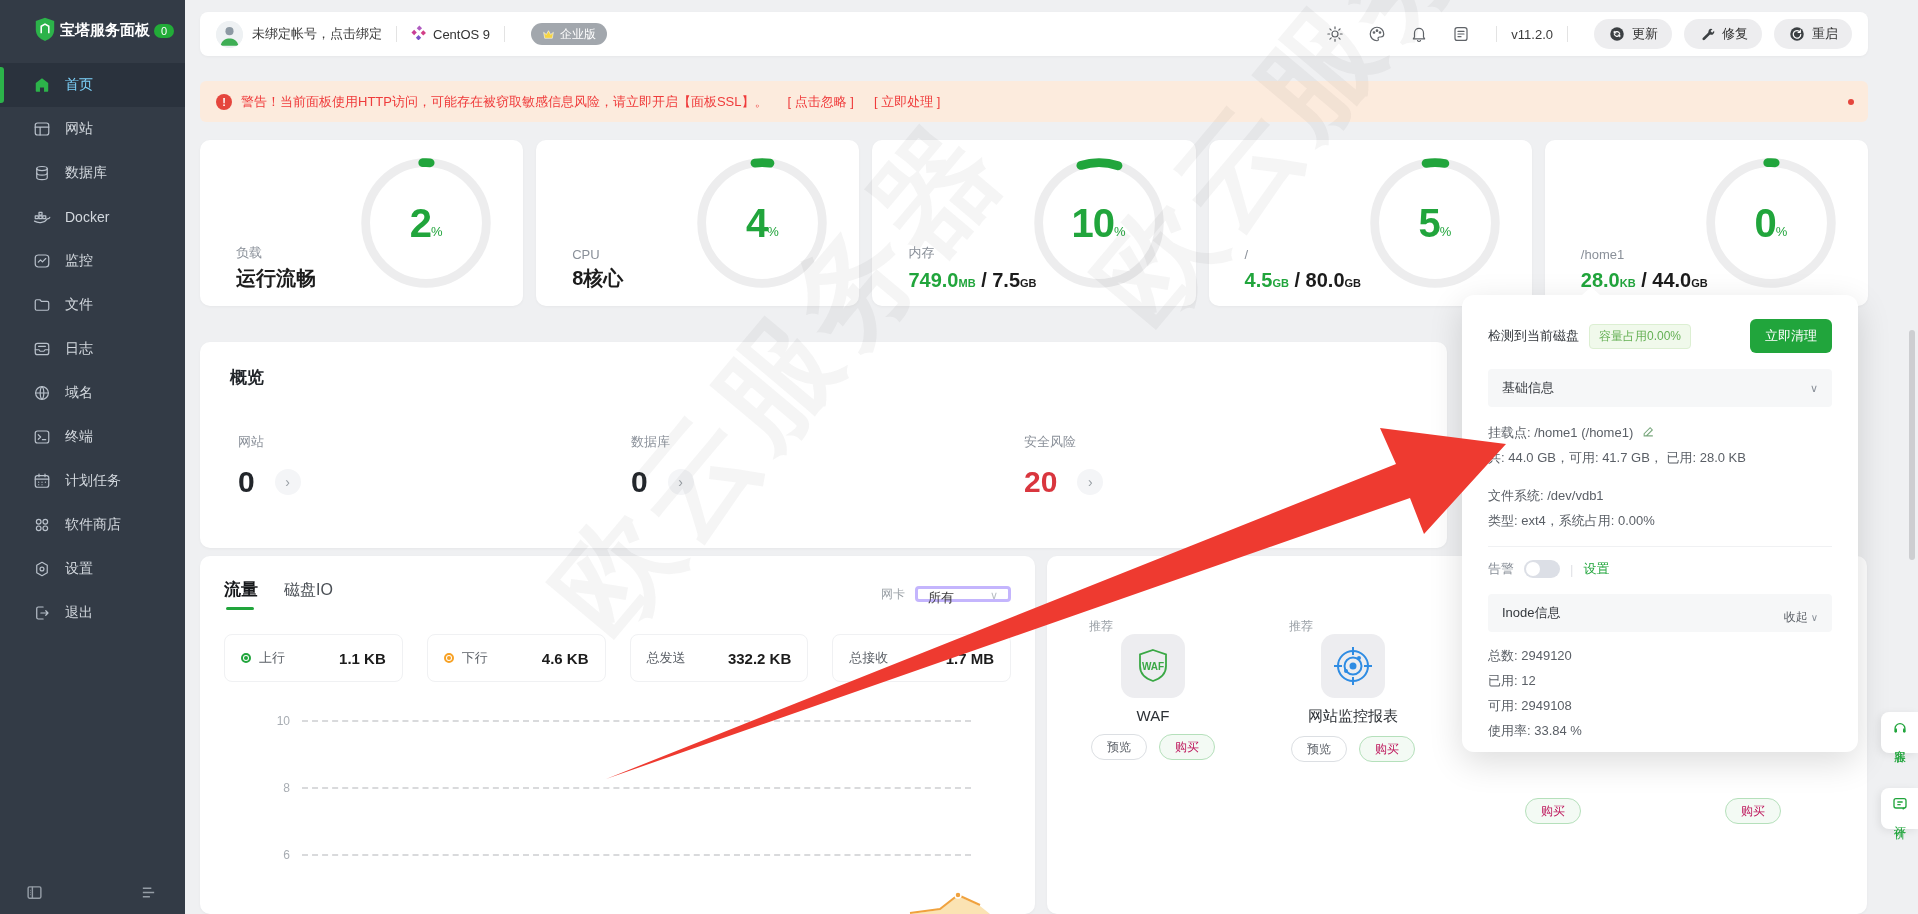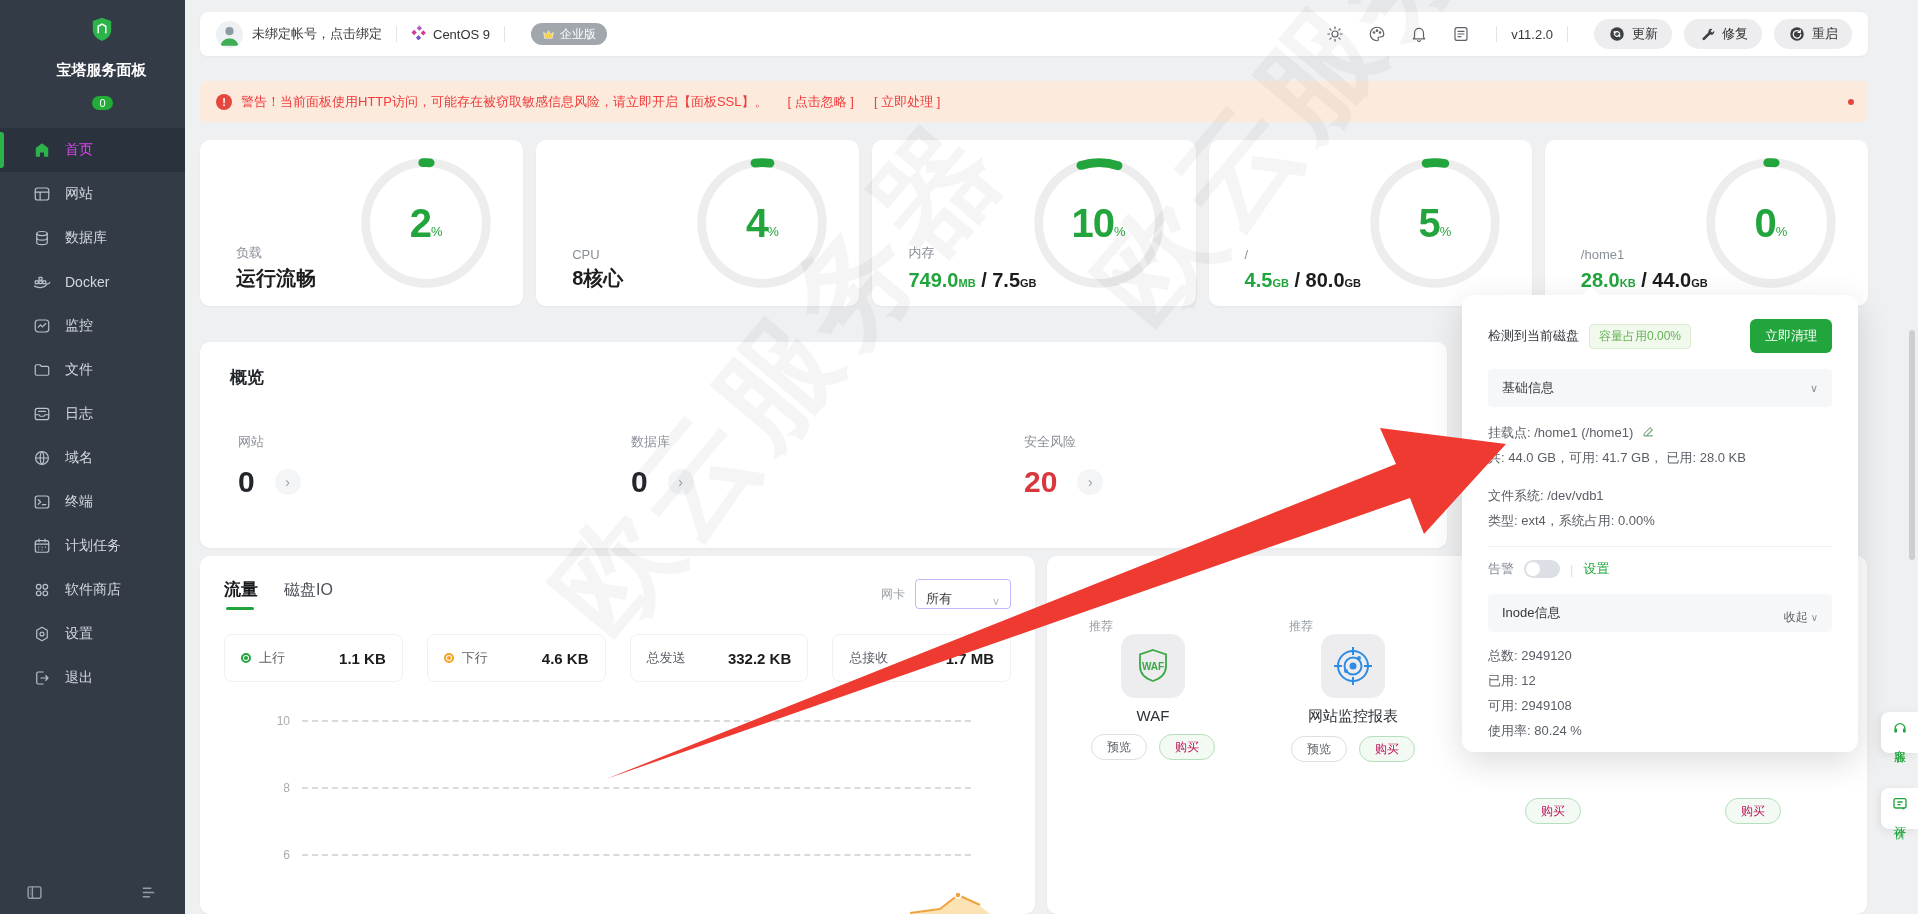--- a/index.html
+++ b/index.html
@@ -1,26 +1,26 @@
 <!DOCTYPE html>
 <html><head>
 <meta charset="utf-8">
 <style>
   * { margin:0; padding:0; box-sizing:border-box; }
   html,body { width:1918px; height:914px; overflow:hidden; }
   body { background:#eff0f2; font-family:"Liberation Sans", sans-serif; font-size:13px; color:#333; position:relative; }
 
   
   .sidebar { position:absolute; left:0; top:0; bottom:0; width:185px; background:#333b46; z-index:10; }
-  .logo-row { display:flex; align-items:center; gap:16px; padding:16px 14px 14px 32px;flex-direction:column; }
+  .logo-row { display:flex; align-items:center; gap:2px; padding:16px 14px 14px 32px; }
   .logo-title { color:#fff; font-size:15px; font-weight:bold; white-space:nowrap; }
   .logo-badge { background:#22ac38; color:#fff; font-size:11px; border-radius:9px; padding:1px 7px; margin-left:2px; }
   .menu { margin-top:4px; }
   .menu-item { display:flex; align-items:center; gap:14px; height:44px; padding-left:33px; cursor:pointer; position:relative; color:#d3d8de; font-size:14px; }
-  .menu-item.active { background:#2a323d; color:#d946ef; }
+  .menu-item.active { background:#2a323d; color:#7dd3fc; }
   .menu-item.active::before { content:""; position:absolute; left:0; top:4px; bottom:4px; width:4px; background:#2cb34a; border-radius:0 3px 3px 0; }
   .menu-item svg { flex:0 0 auto; }
   .sidebar-footer { position:absolute; bottom:10px; left:0; right:0; display:flex; justify-content:space-between; padding:0 28px 0 26px; }
   .sidebar-footer .fico { cursor:pointer; opacity:.8; }
 
   
   .topbar { position:absolute; left:200px; right:50px; top:12px; height:44px; background:#fff; border-radius:8px; display:flex; align-items:center; padding:0 16px; box-shadow:0 1px 3px rgba(0,0,0,.04); }
   .avatar { width:27px; height:27px; border-radius:50%; background:#edf1f3; display:flex; align-items:center; justify-content:center; overflow:hidden; }
   .tb-text { margin-left:9px; color:#3c3c3c; cursor:pointer; }
   .tb-div { width:1px; height:16px; background:#e3e3e3; margin:0 14px; }
@@ -61,21 +61,21 @@
 
   
   .traffic { position:absolute; left:200px; top:556px; width:835px; height:358px; background:#fff; border-radius:10px; padding:22px 24px; box-shadow:0 1px 3px rgba(0,0,0,.04); }
   .tr-head { display:flex; align-items:center; }
   .tr-tabs { display:flex; gap:26px; align-items:baseline; }
   .tr-tab { font-size:16px; color:#4a4f55; cursor:pointer; position:relative; padding-bottom:9px; }
   .tr-tab.active { font-size:17px; font-weight:bold; color:#16181b; }
   .tr-tab.active::after { content:""; position:absolute; left:2px; bottom:0; width:28px; height:3px; border-radius:2px; background:#21a53c; }
   .tr-right { margin-left:auto; display:flex; align-items:center; gap:10px; }
   .nic-label { color:#9aa0a6; font-size:12px; }
-  .nic-select { width:96px; height:30px; border:1px solid #c4b5fd; border-radius:4px; display:flex; align-items:flex-end; padding:0 10px; color:#3c3c3c; cursor:pointer; background:#fff; }
+  .nic-select { width:96px; height:16px; border:3px solid #c4b5fd; border-radius:4px; display:flex; align-items:flex-start; padding:0 10px; color:#3c3c3c; cursor:pointer; background:#fff; }
   .nic-select .car { margin-left:auto; color:#b9bec4; font-size:11px; }
   .chips { display:flex; gap:24px; margin-top:24px; }
   .chip { flex:1; height:48px; border:1px solid #f0f1f3; border-radius:8px; display:flex; align-items:center; padding:0 16px; gap:8px; }
   .chip-dot { width:10px; height:10px; border-radius:50%; border:2px solid; display:flex; align-items:center; justify-content:center; }
   .chip-dot::after { content:""; width:4px; height:4px; border-radius:50%; background:currentColor; }
   .chip-label { color:#5a5f66; }
   .chip-val { margin-left:auto; font-weight:bold; font-size:15px; color:#1c1c1c; }
   .tick { position:absolute; left:102px; right:64px; border-top:2px dashed #d9dadc; height:0; }
   .tick-label { position:absolute; right:calc(100% + 12px); top:-8px; color:#a8adb3; font-size:12px; }
   .mini-chart { position:absolute; left:700px; top:336px; }
@@ -607,21 +607,21 @@
     <span>Inode信息</span>
     <span class="collapse-wrap">
       <span>收起</span>
         <span style="font-size:10px;color:#8a9099">∨</span>
     </span>
   </div>
   <div class="pp-block" id="inodeLines" style="margin-top:11px">
       <div class="pp-line">总数: 2949120</div>
       <div class="pp-line">已用: 12</div>
       <div class="pp-line">可用: 2949108</div>
-      <div class="pp-line">使用率: 80.24 %</div>
+      <div class="pp-line">使用率: 33.84 %</div>
     </div>
 </div>
 
 <svg class="arrow-layer" width="1918" height="914" viewBox="0 0 1918 914">
   <polygon points="606,779 1396,464 1380,428 1506,444 1424,534 1410,498" fill="#ee3a30"></polygon>
 </svg>
 
 <div id="sideTabs">
     <div class="side-tab st1">
       <span style="display:flex">

